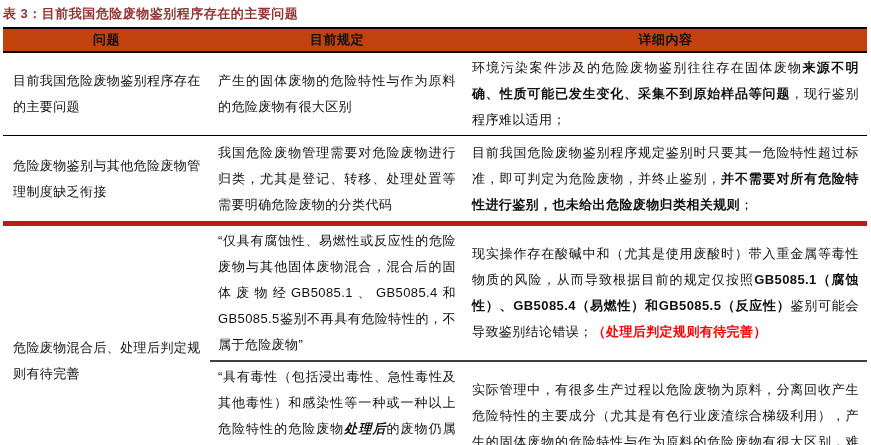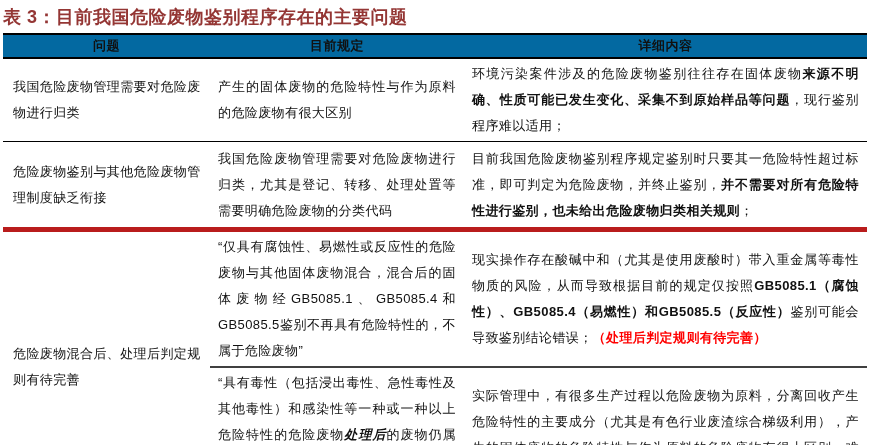--- a/index.html
+++ b/index.html
@@ -8,33 +8,33 @@
     background: #ffffff;
     overflow: hidden;
     font-family: "Liberation Sans", "DejaVu Sans", sans-serif;
     color: #111111;
   }
   .page { width: 871px; height: 445px; position: relative; }
 
   .table-title {
     color: #943634;
     font-weight: bold;
-    font-size: 18px;
+    font-size: 13px;
     padding: 5px 16px 4px 3px;
     letter-spacing: 0.5px;
   }
 
   table.main {
     border-collapse: collapse;
     table-layout: fixed;
     width: 864px;
     margin-left: 3px;
   }
   th {
-    background: #0369a1;
+    background: #c2410c;
     border-top: 2px solid #000000;
     border-bottom: 2px solid #000000;
     font-weight: bold;
     font-size: 13px;
     text-align: center;
     height: 18px;
     padding: 2px 4px;
     letter-spacing: 0.5px;
   }
   td {
@@ -71,21 +71,21 @@
     </colgroup>
     <thead>
       <tr>
         <th>问题</th>
         <th>目前规定</th>
         <th>详细内容</th>
       </tr>
     </thead>
     <tbody>
       <tr class="r1">
-        <td class="c1"><span>我国危险废物管理需要对危险废物进行归类</span></td>
+        <td class="c1"><span>目前我国危险废物鉴别程序存在的主要问题</span></td>
         <td class="c2"><span>产生的固体废物的危险特性与作为原料的危险废物有很大区别</span></td>
         <td class="c3"><span>环境污染案件涉及的危险废物鉴别往往存在固体废物</span><span class="b">来源不明确、性质可能已发生变化、采集不到原始样品等问题</span><span>，现行鉴别程序难以适用；</span></td>
       </tr>
       <tr class="r2">
         <td class="c1"><span>危险废物鉴别与其他危险废物管理制度缺乏衔接</span></td>
         <td class="c2"><span>我国危险废物管理需要对危险废物进行归类，尤其是登记、转移、处理处置等需要明确危险废物的分类代码</span></td>
         <td class="c3"><span>目前我国危险废物鉴别程序规定鉴别时只要其一危险特性超过标准，即可判定为危险废物，并终止鉴别，</span><span class="b">并不需要对所有危险特性进行鉴别，也未给出危险废物归类相关规则</span><span>；</span></td>
       </tr>
       <tr class="r3a">
         <td class="c1 problem-merged" rowspan="2"><span>危险废物混合后、处理后判定规则有待完善</span></td>

